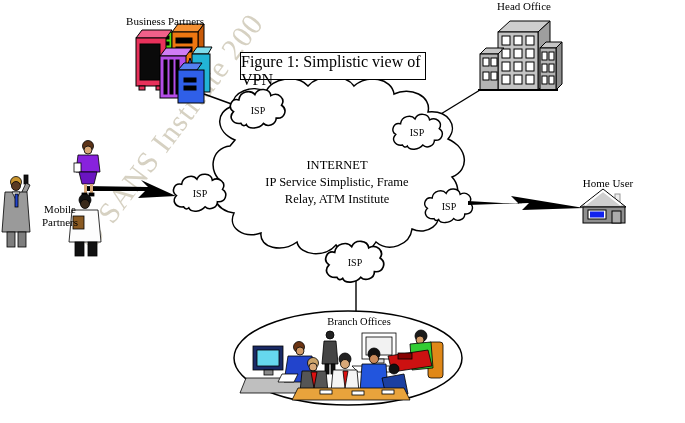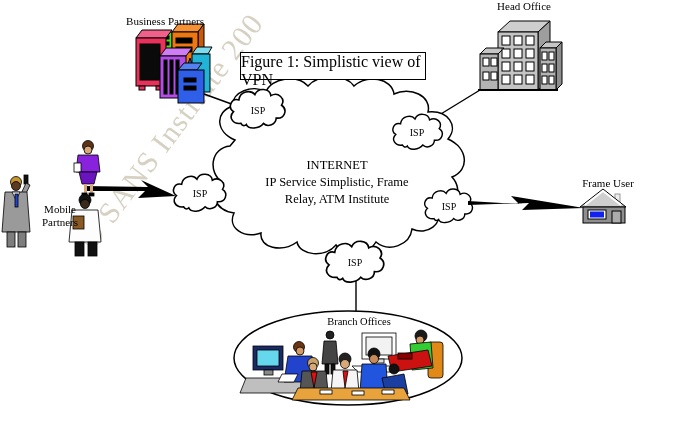--- a/index.html
+++ b/index.html
@@ -237,17 +237,17 @@
   <div class="isp" style="left:417px;top:132px;">ISP</div>
   <div class="isp" style="left:200px;top:193px;">ISP</div>
   <div class="isp" style="left:449px;top:206px;">ISP</div>
   <div class="isp" style="left:355px;top:262px;">ISP</div>
 
   <div id="mobile-label">
     <div>Mobile</div>
     <div>Partners</div>
   </div>
 
-  <div class="lbl center overlay" style="left:608px;top:177px;">Frame User</div>
+  <div class="lbl center overlay" style="left:608px;top:177px;">Home User</div>
 
   <div class="lbl center overlay" style="left:359px;top:316px;font-size:10.5px;">Branch Offices</div>
 
 </div>
 
 </body></html>

